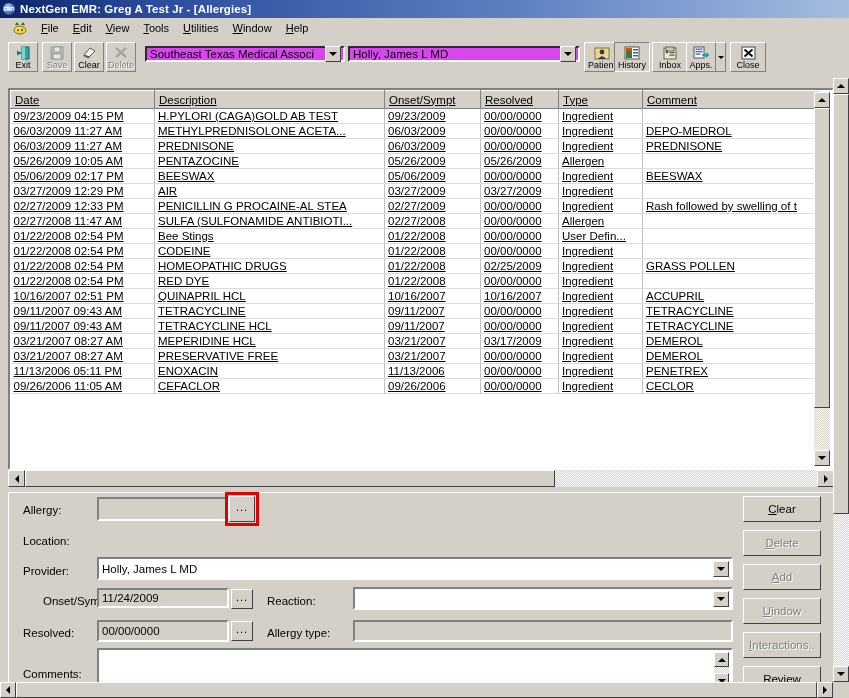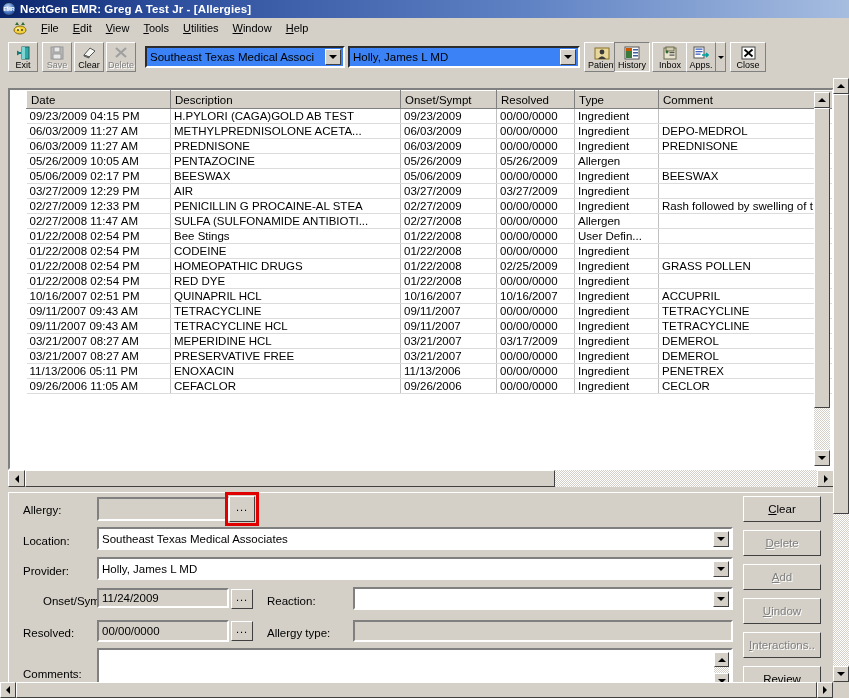--- a/index.html
+++ b/index.html
@@ -63,21 +63,21 @@
   .tbtn .ico{height:15px;display:flex;align-items:center;justify-content:center;}
   .tbtn .cap{font-size:9px;line-height:10px;color:#000;margin-top:0px;}
   .tbtn.disabled .cap{color:#808080;text-shadow:1px 1px 0 #ffffff;}
   .tbtn.pressed{
     border-top:1px solid #808080;border-left:1px solid #808080;
     border-right:1px solid #ffffff;border-bottom:1px solid #ffffff;
     background:#d4d0c8;
   }
 
   .tcombo{
-    position:absolute;height:22px;background:#3b82f6;
+    position:absolute;height:16px;background:#d946ef;
     border:2px inset #d4d0c8;
     border-top-color:#808080;border-left-color:#808080;
     border-right-color:#ffffff;border-bottom-color:#ffffff;
     box-sizing:border-box;display:flex;align-items:center;
   }
   .tcombo .val{flex:1;padding-left:3px;font-size:11.5px;color:#000;white-space:nowrap;overflow:hidden;}
   .cbarrow{
     width:16px;height:16px;margin-right:2px;flex:0 0 16px;
     background:#d4d0c8;
     border-top:1px solid #ffffff;border-left:1px solid #ffffff;
@@ -94,21 +94,21 @@
     position:absolute;left:0;top:78px;width:849px;height:620px;background:#d4d0c8;
   }
 
   
   .grid-wrap{
     position:absolute;left:8px;top:10px;width:826px;height:382px;
     border:2px solid;border-top-color:#808080;border-left-color:#808080;
     border-right-color:#ffffff;border-bottom-color:#ffffff;
     background:#ffffff;box-sizing:border-box;overflow:hidden;
   }
-  .grid-inner{position:absolute;left:16px;top:0;width:810px;height:378px;overflow:hidden;}
+  .grid-inner{position:absolute;left:0;top:0;width:810px;height:378px;overflow:hidden;text-decoration:underline;}
   table.grid{border-collapse:collapse;table-layout:fixed;width:1000px;font-size:11.5px;}
   table.grid th{
     background:#d4d0c8;height:18px;font-weight:normal;text-align:left;
     padding:0 0 0 4px;
     border-top:1px solid #ffffff;border-left:1px solid #ffffff;
     border-right:1px solid #808080;border-bottom:1px solid #808080;
     box-sizing:border-box;font-size:11.5px;color:#000;
   }
   table.grid td{
     height:14px;padding:0 0 0 3px;border-right:1px solid #c0c0c0;border-bottom:1px solid #dcdcdc;
@@ -579,26 +579,20 @@
       <div class="lbl" style="left:14px;top:11px;">Allergy:</div>
       <div class="field gray" style="left:88px;top:4px;width:132px;height:24px;">
         <div class="val"></div>
       </div>
       <div class="dotsbtn" style="left:220px;top:3px;width:26px;height:26px;">
         <span>...</span>
       </div>
       <div class="redbox" style="left:216px;top:-1px;width:34px;height:34px;"></div>
 
       <div class="lbl" style="left:14px;top:42px;">Location:</div>
-      <div class="field white" style="left:88px;top:34px;width:636px;height:23px;">
-        <div class="val">Southeast Texas Medical Associates</div>
-        <div class="cbarrow">
-            <i></i>
-          </div>
-      </div>
 
       <div class="lbl" style="left:14px;top:72px;">Provider:</div>
       <div class="field white" style="left:88px;top:64px;width:636px;height:23px;">
         <div class="val">Holly, James  L MD</div>
         <div class="cbarrow">
             <i></i>
           </div>
       </div>
 
       <div class="lbl" style="left:14px;top:102px;margin-left:20px;">Onset/Sym:</div>

